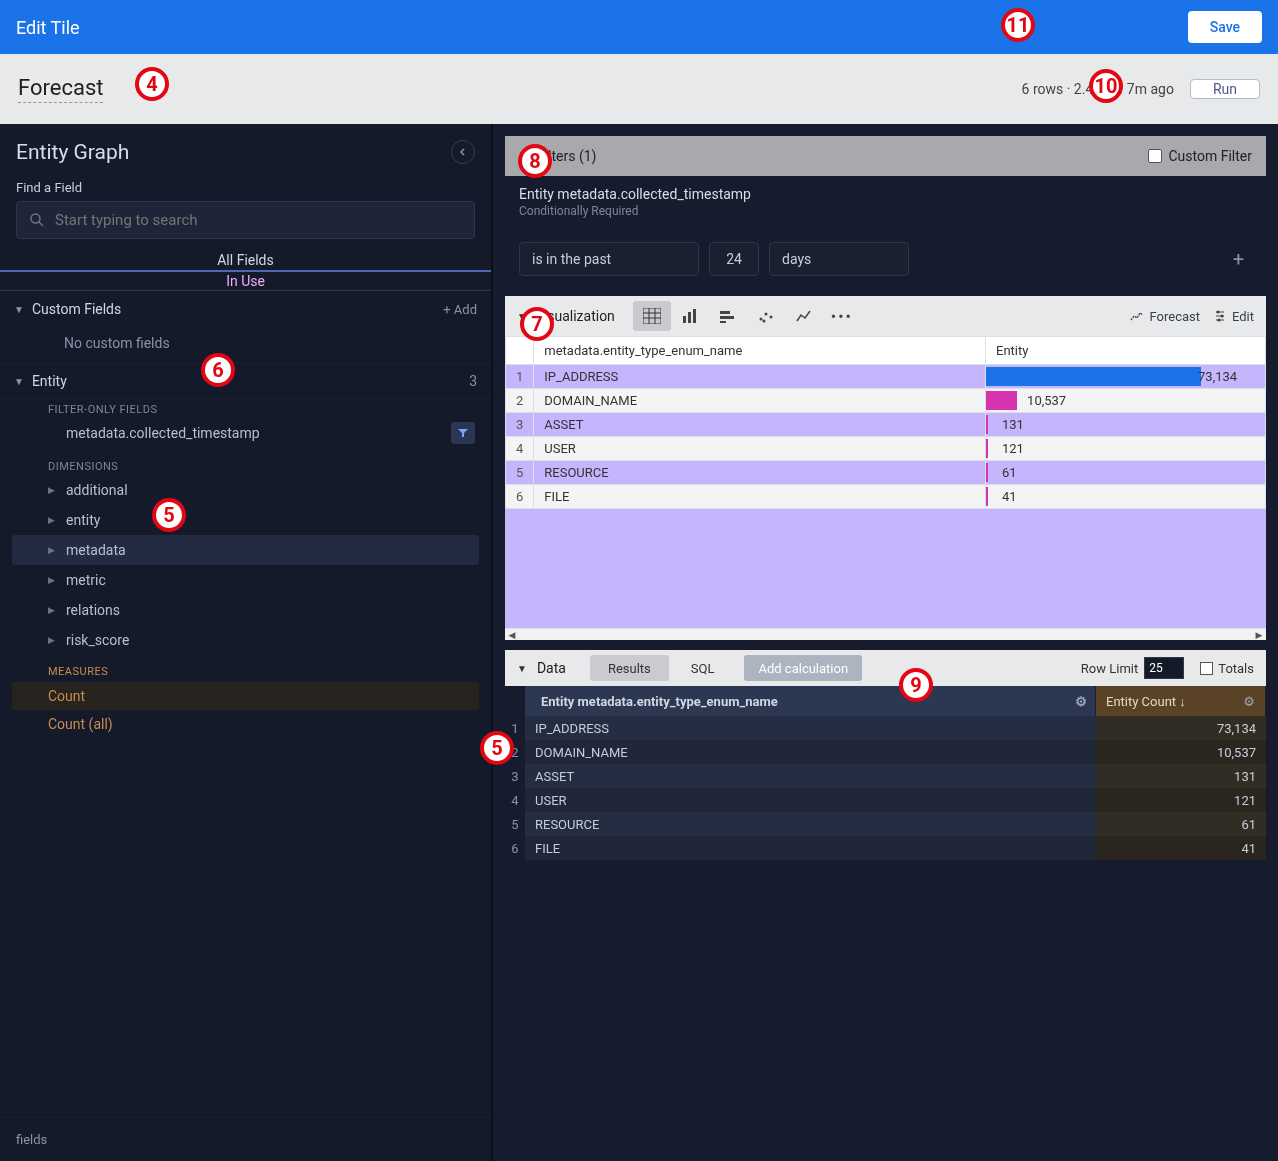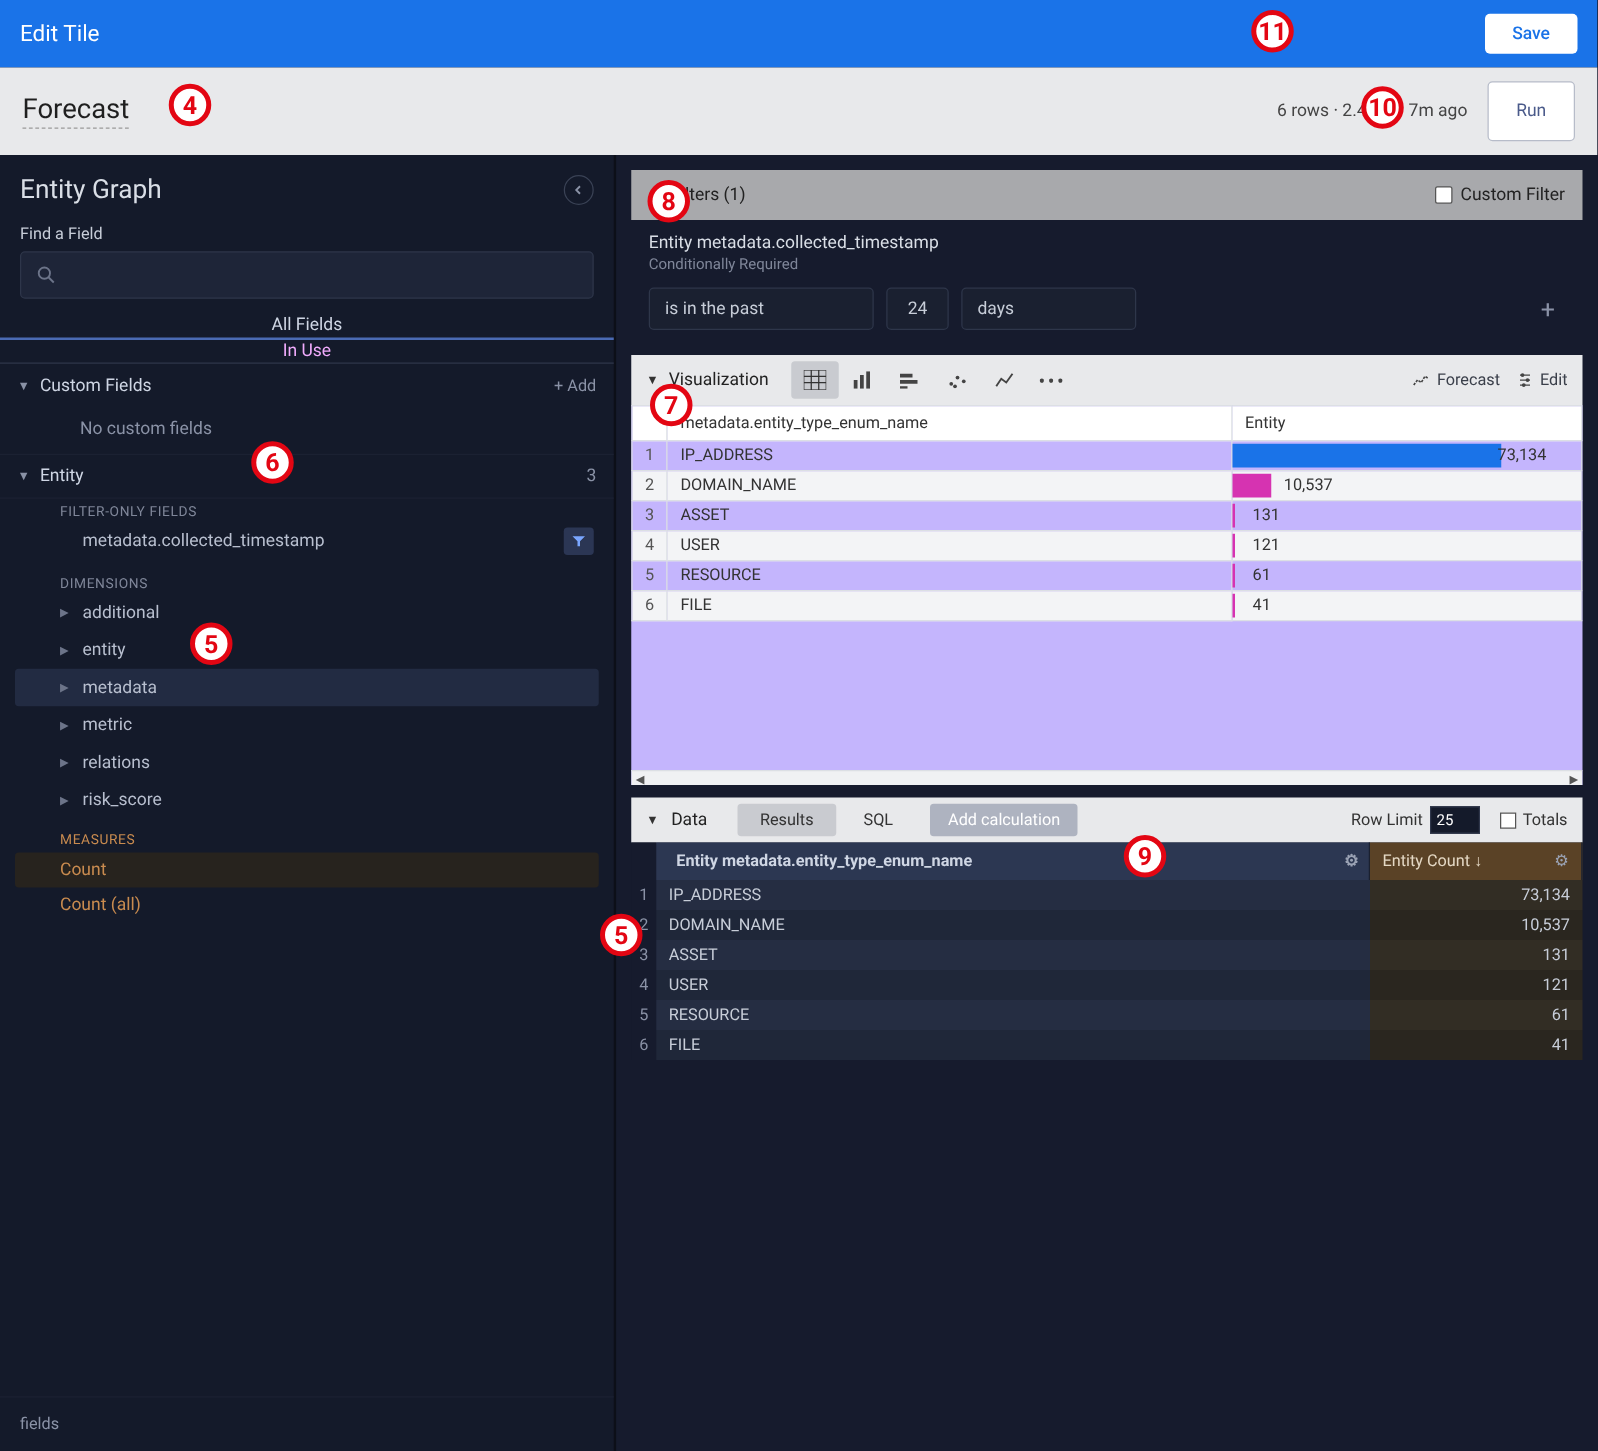--- a/index.html
+++ b/index.html
@@ -6,21 +6,21 @@
 body { width: 1278px; height: 1161px; background: #161b2d; color: #c7cdd8; font-size: 13px; overflow: hidden; }
 
 .top-bar { height: 54px; background: #1a73e8; display: flex; align-items: center; justify-content: space-between; padding: 0 16px; }
 .top-bar-title { color: #fff; font-size: 18px; font-weight: 400; }
 .save-btn { background: #fff; color: #1a73e8; border: none; height: 32px; padding: 0 22px; border-radius: 4px; font-size: 14px; font-weight: 500; cursor: pointer; }
 
 .sub-bar { height: 70px; background: #e8e9eb; display: flex; align-items: center; justify-content: space-between; padding: 0 18px; }
 .sub-title { color: #1f1f1f; font-size: 22px; border-bottom: 1px dashed #999; padding-bottom: 2px; }
 .run-area { display: flex; align-items: center; gap: 16px; }
 .meta-text { color: #444; font-size: 14px; }
-.run-btn { background: #fff; border: 1px solid #b7bcc9; color: #4a5a8a; height: 48px; padding: 0 22px; border-radius: 4px; font-size: 14px; cursor: pointer; }
+.run-btn { background: #fff; border: 1px solid #b7bcc9; color: #4a5a8a; height: 20px; padding: 0 22px; border-radius: 4px; font-size: 14px; cursor: pointer; }
 
 .main { display: flex; height: calc(100% - 124px); }
 .left { width: 493px; background: #141a2a; display: flex; flex-direction: column; border-right: 2px solid #0c0f18; }
 .left-header { height: 56px; display: flex; align-items: center; justify-content: space-between; padding: 0 16px; }
 .left-title { color: #d9dee6; font-size: 21px; }
 .collapse-btn { width: 24px; height: 24px; border: 1px solid #3a4255; border-radius: 50%; display: flex; align-items: center; justify-content: center; cursor: pointer; color: #8a92a6; }
 
 .find-label { padding: 0 16px 6px; font-size: 13px; color: #c7cdd8; }
 .search-box { margin: 0 16px 12px; height: 38px; background: #1e2538; border: 1px solid #2e364a; border-radius: 4px; display: flex; align-items: center; padding: 0 12px; gap: 10px; }
 .search-box input { background: transparent; border: none; color: #c7cdd8; font-size: 15px; outline: none; flex: 1; }
@@ -49,21 +49,21 @@
 .footer-label { margin-top: auto; padding: 14px 16px; font-size: 13px; color: #8a92a6; border-top: 1px solid #1b2132; }
 
 .right { flex: 1; display: flex; flex-direction: column; background: #161b2d; }
 .filters-bar { height: 40px; background: #a8a9ac; display: flex; align-items: center; padding: 0 14px; color: #222; font-size: 14px; margin: 12px 12px 0; }
 .filters-bar .tri2 { margin-right: 8px; font-size: 10px; }
 .custom-filter { margin-left: auto; display: flex; align-items: center; gap: 6px; }
 .custom-filter .cb { width: 14px; height: 14px; border: 1px solid #555; border-radius: 2px; background: #fff; }
 
 .filter-content { padding: 10px 14px; margin: 0 12px 10px; }
 .filter-title { color: #d9dee6; font-size: 14px; margin-bottom: 2px; }
-.filter-sub { color: #7f8699; font-size: 12px; margin-bottom: 12px; }
+.filter-sub { color: #7f8699; font-size: 12px; margin-bottom: 24px; }
 .filter-inputs { display: flex; gap: 10px; align-items: center; }
 .fselect { height: 34px; background: #1a2030; border: 1px solid #2e364a; border-radius: 4px; padding: 0 12px; color: #c7cdd8; display: flex; align-items: center; font-size: 14px; }
 .fselect.w1 { width: 180px; }
 .fselect.w2 { width: 50px; justify-content: center; }
 .fselect.w3 { width: 140px; }
 .plus-btn { margin-left: auto; color: #8a92a6; font-size: 20px; cursor: pointer; padding: 0 8px; }
 
 .viz-bar { height: 40px; background: #e8e9eb; display: flex; align-items: center; margin: 0 12px; padding: 0 12px; }
 .viz-bar .tri2 { font-size: 10px; margin-right: 8px; color: #333; }
 .viz-label { color: #222; font-size: 14px; }
@@ -146,20 +146,21 @@
       </div>
     </div>
     <div class="find-label">Find a Field</div>
     <div class="search-box">
       <span class="mag">
         <svg width="16" height="16" viewBox="0 0 16 16">
             <circle cx="6.5" cy="6.5" r="4.5" stroke="currentColor" fill="none" stroke-width="1.5"></circle>
             <line x1="10" y1="10" x2="14" y2="14" stroke="currentColor" stroke-width="1.5"></line>
           </svg>
       </span>
+      <input placeholder="Start typing to search" style="">
     </div>
     <div class="tabs">
       <div class="tab active">All Fields</div>
       <div class="tab">In Use</div>
     </div>
 
     <div class="section-header">
       <span class="chev">▼</span>
       <span>Custom Fields</span>
       <span class="add-link">+  Add</span>

